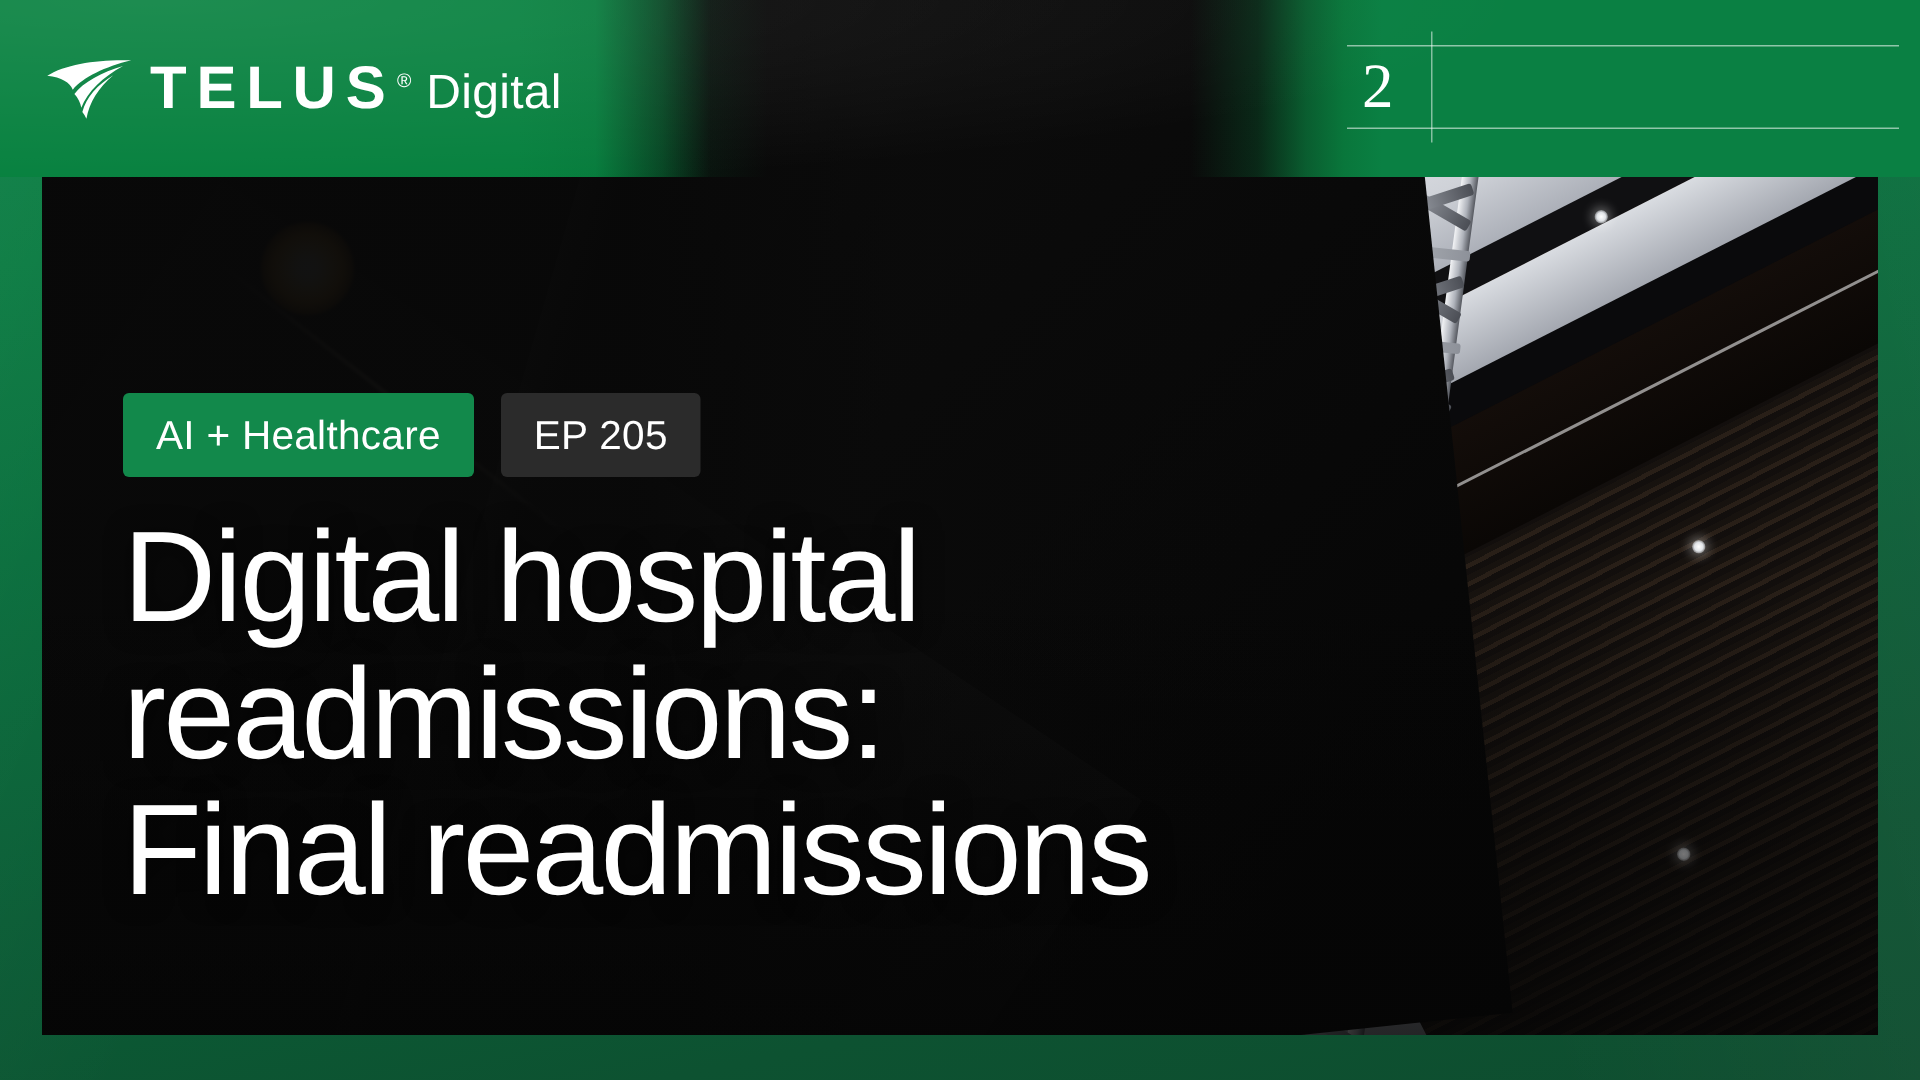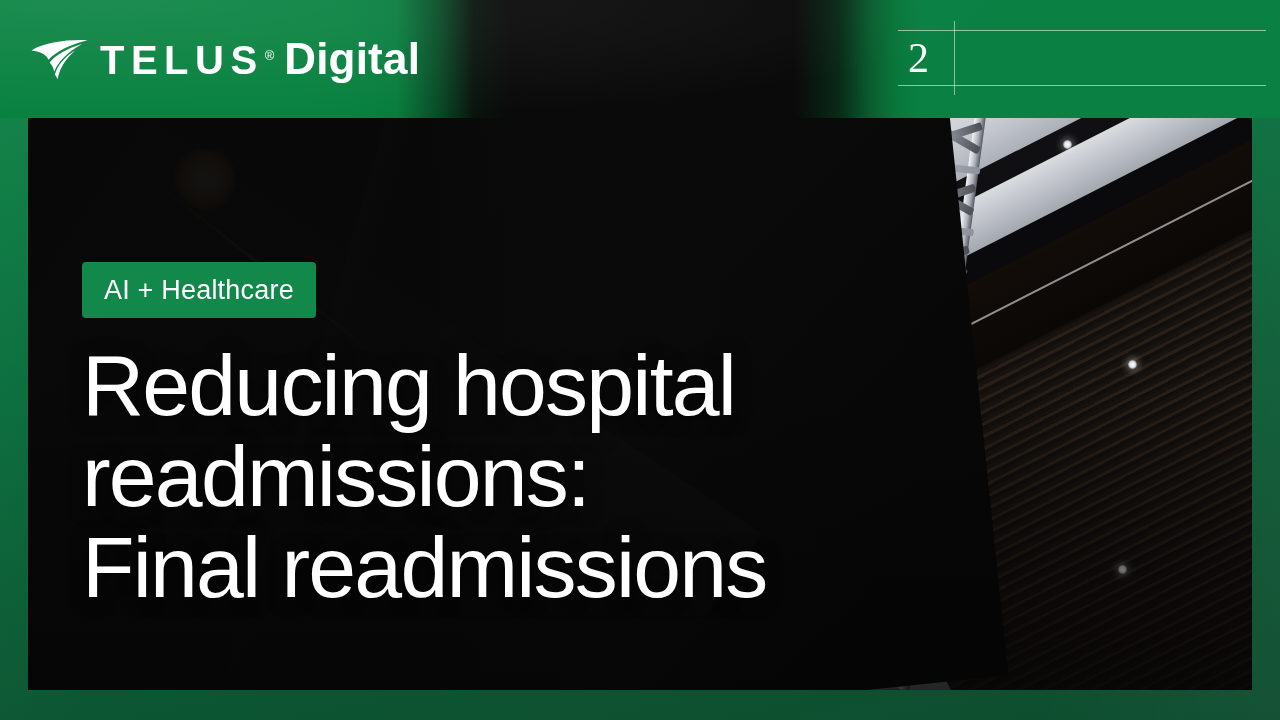--- a/index.html
+++ b/index.html
@@ -289,22 +289,22 @@
     line-height:1;
   }
   .logo-reg {
     font-size:13px;
     line-height:1;
     margin-left:1px;
     position:relative;
     top:-14px;
   }
   .logo-digital {
-    font-size:44px;
-    font-weight:700;
+    font-size:32px;
+    font-weight:400;
     letter-spacing:0.2px;
     line-height:1;
     margin-left:10px;
   }
 
   
   .series {
     position:absolute;
     right:14px; top:30px;
     width:368px;
@@ -485,21 +485,22 @@
         <span class="series-num">2</span>
         <span class="series-div"></span>
       </div>
       <div class="series-rule"></div>
     </div>
   </div>
 
   <div class="content">
     <div class="tags">
       <span class="tag topic">AI + Healthcare</span>
+      <span class="tag episode">EP 205</span>
     </div>
     <h1 class="headline">
-      <span class="ln">Reducing hospital</span>
+      <span class="ln">Digital hospital</span>
       <span class="ln">readmissions:</span>
       <span class="ln">Final readmissions</span>
     </h1>
   </div>
 
 </div>
 
 </body></html>

